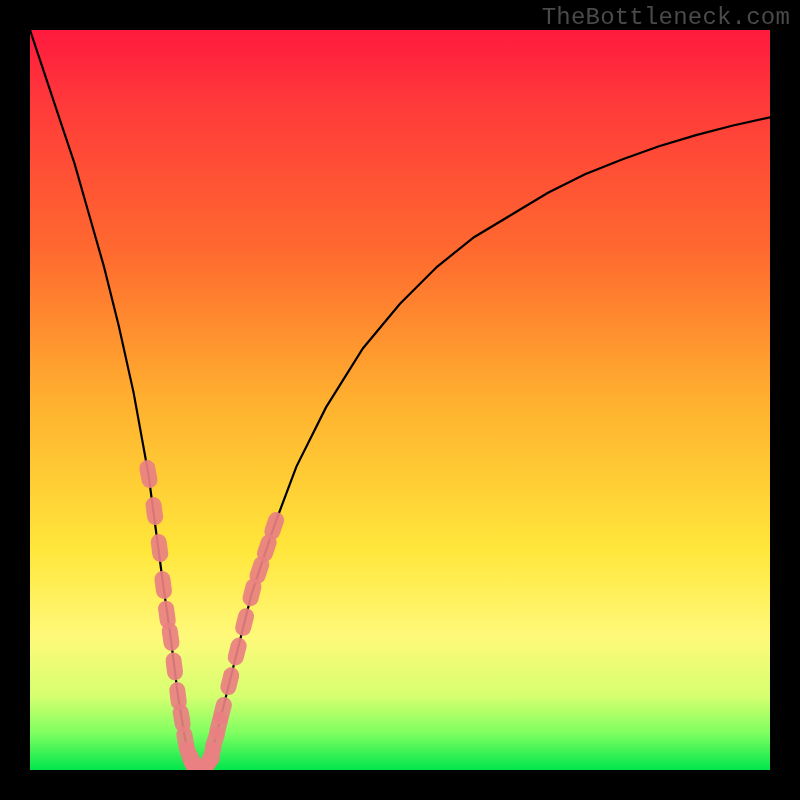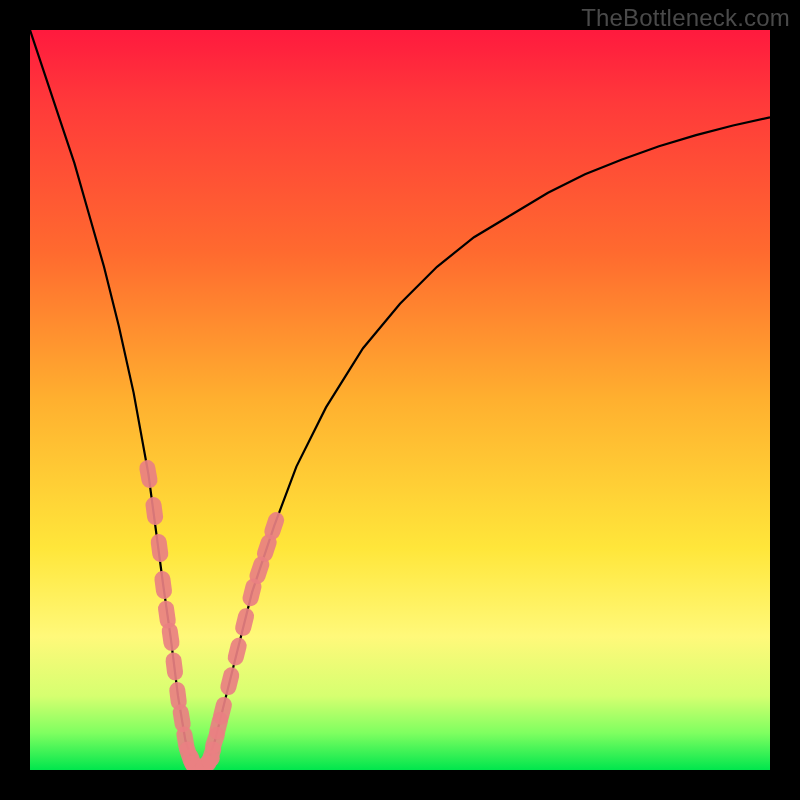--- a/index.html
+++ b/index.html
@@ -39,20 +39,21 @@
   }
   .watermark {
     position: absolute;
     top: 4px;
     right: 10px;
     color: #4a4a4a;
     font-size: 24px;
     font-weight: 500;
     letter-spacing: 0.2px;
     user-select: none;
+    font-family: Liberation Mono, monospace;
   }
   svg.curve {
     position: absolute;
     left: 0; top: 0;
     width: 740px;
     height: 740px;
   }
 </style>
 </head>
 <body>

